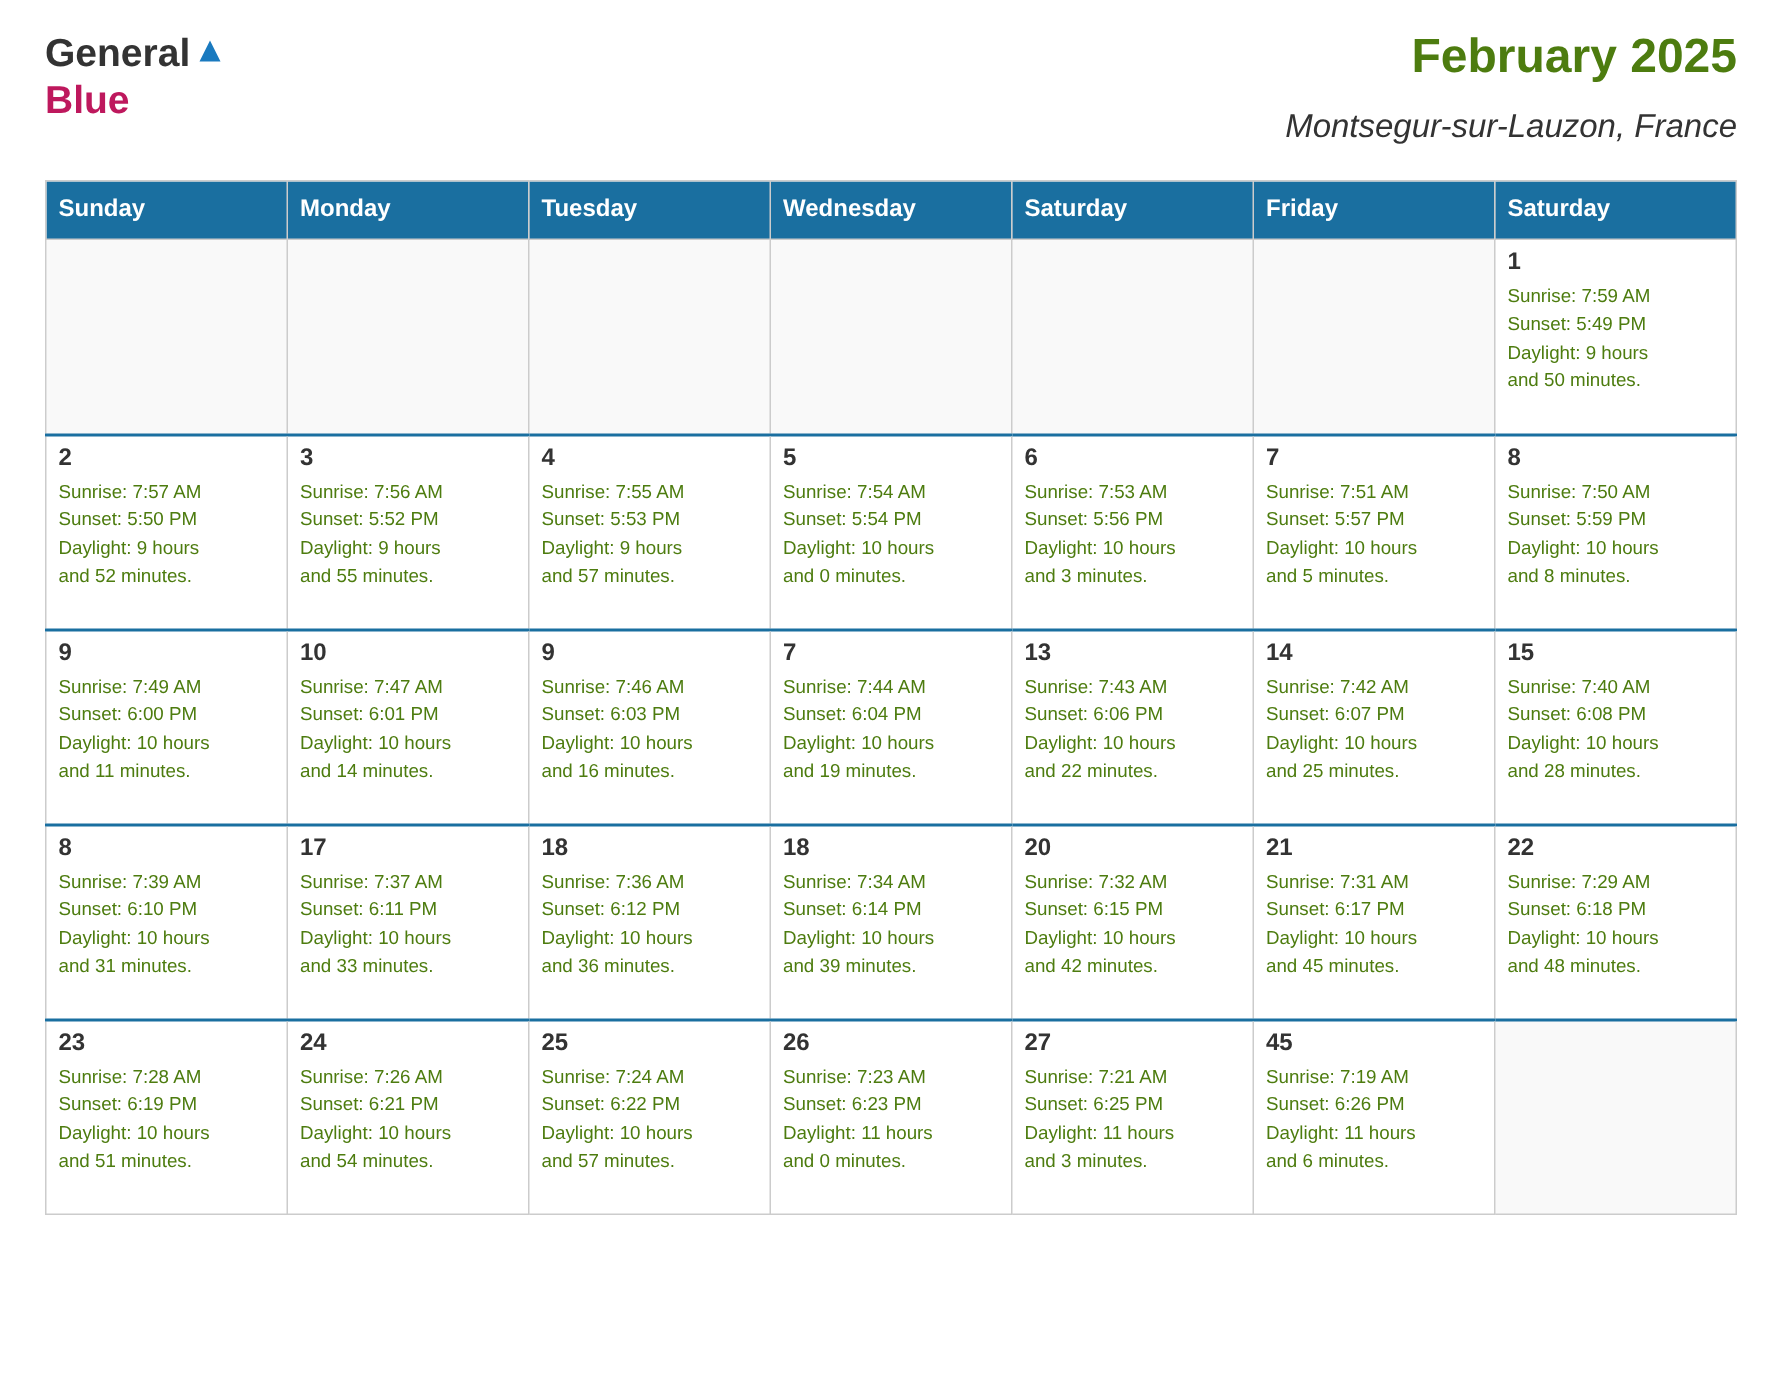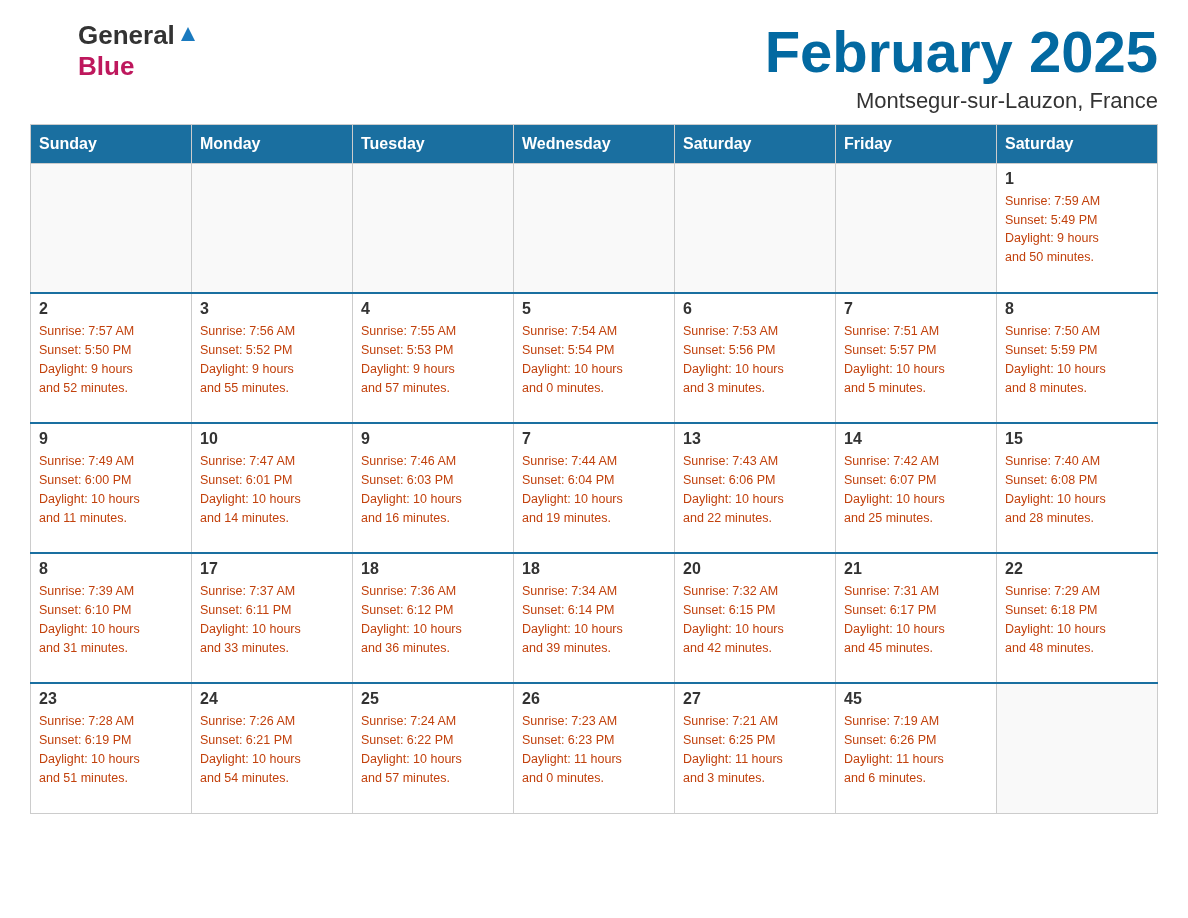--- a/index.html
+++ b/index.html
@@ -14,53 +14,53 @@
     .header {
       display: flex;
       justify-content: space-between;
       align-items: flex-start;
       margin-bottom: 10px;
     }
     .logo {
       display: flex;
       flex-direction: column;
       align-items: flex-start;
-      margin-left: 48px;
     }
     .logo-general {
       font-size: 26px;
       font-weight: bold;
       color: #333;
     }
     .logo-blue {
       font-size: 26px;
       font-weight: bold;
       color: #be185d;
       display: flex;
       align-items: center;
       text-align: center;
     }
     .title-block {
       text-align: right;
     }
     .month-title {
-      font-size: 58px;
-      font-weight: bold;
-      color: #0369a1;
+      font-size: 32px;
+      font-weight: bold;
+      color: #4d7c0f;
       line-height: 1.1;
     }
     .location-title {
       font-size: 22px;
       color: #333;
-      margin-top: 4px;
+      margin-top: 16px;
+      font-style: italic;
     }
     .calendar {
       width: 100%;
       border-collapse: collapse;
-      margin-top: 10px;
+      margin-top: 23px;
     }
     .calendar th {
       background-color: #1a6fa0;
       color: #fff;
       font-size: 16px;
       font-weight: bold;
       padding: 10px 8px;
       text-align: left;
       border: 1px solid #ccc;
     }
@@ -75,21 +75,21 @@
       background: #f9f9f9;
     }
     .day-number {
       font-size: 16px;
       font-weight: bold;
       color: #333;
       margin-bottom: 4px;
     }
     .day-info {
       font-size: 12.5px;
-      color: #c2410c;
+      color: #4d7c0f;
       line-height: 1.5;
     }
     .row-separator td {
       border-top: 2px solid #1a6fa0;
     }
   </style>
 </head>
 <body>
 
 <div class="header">

